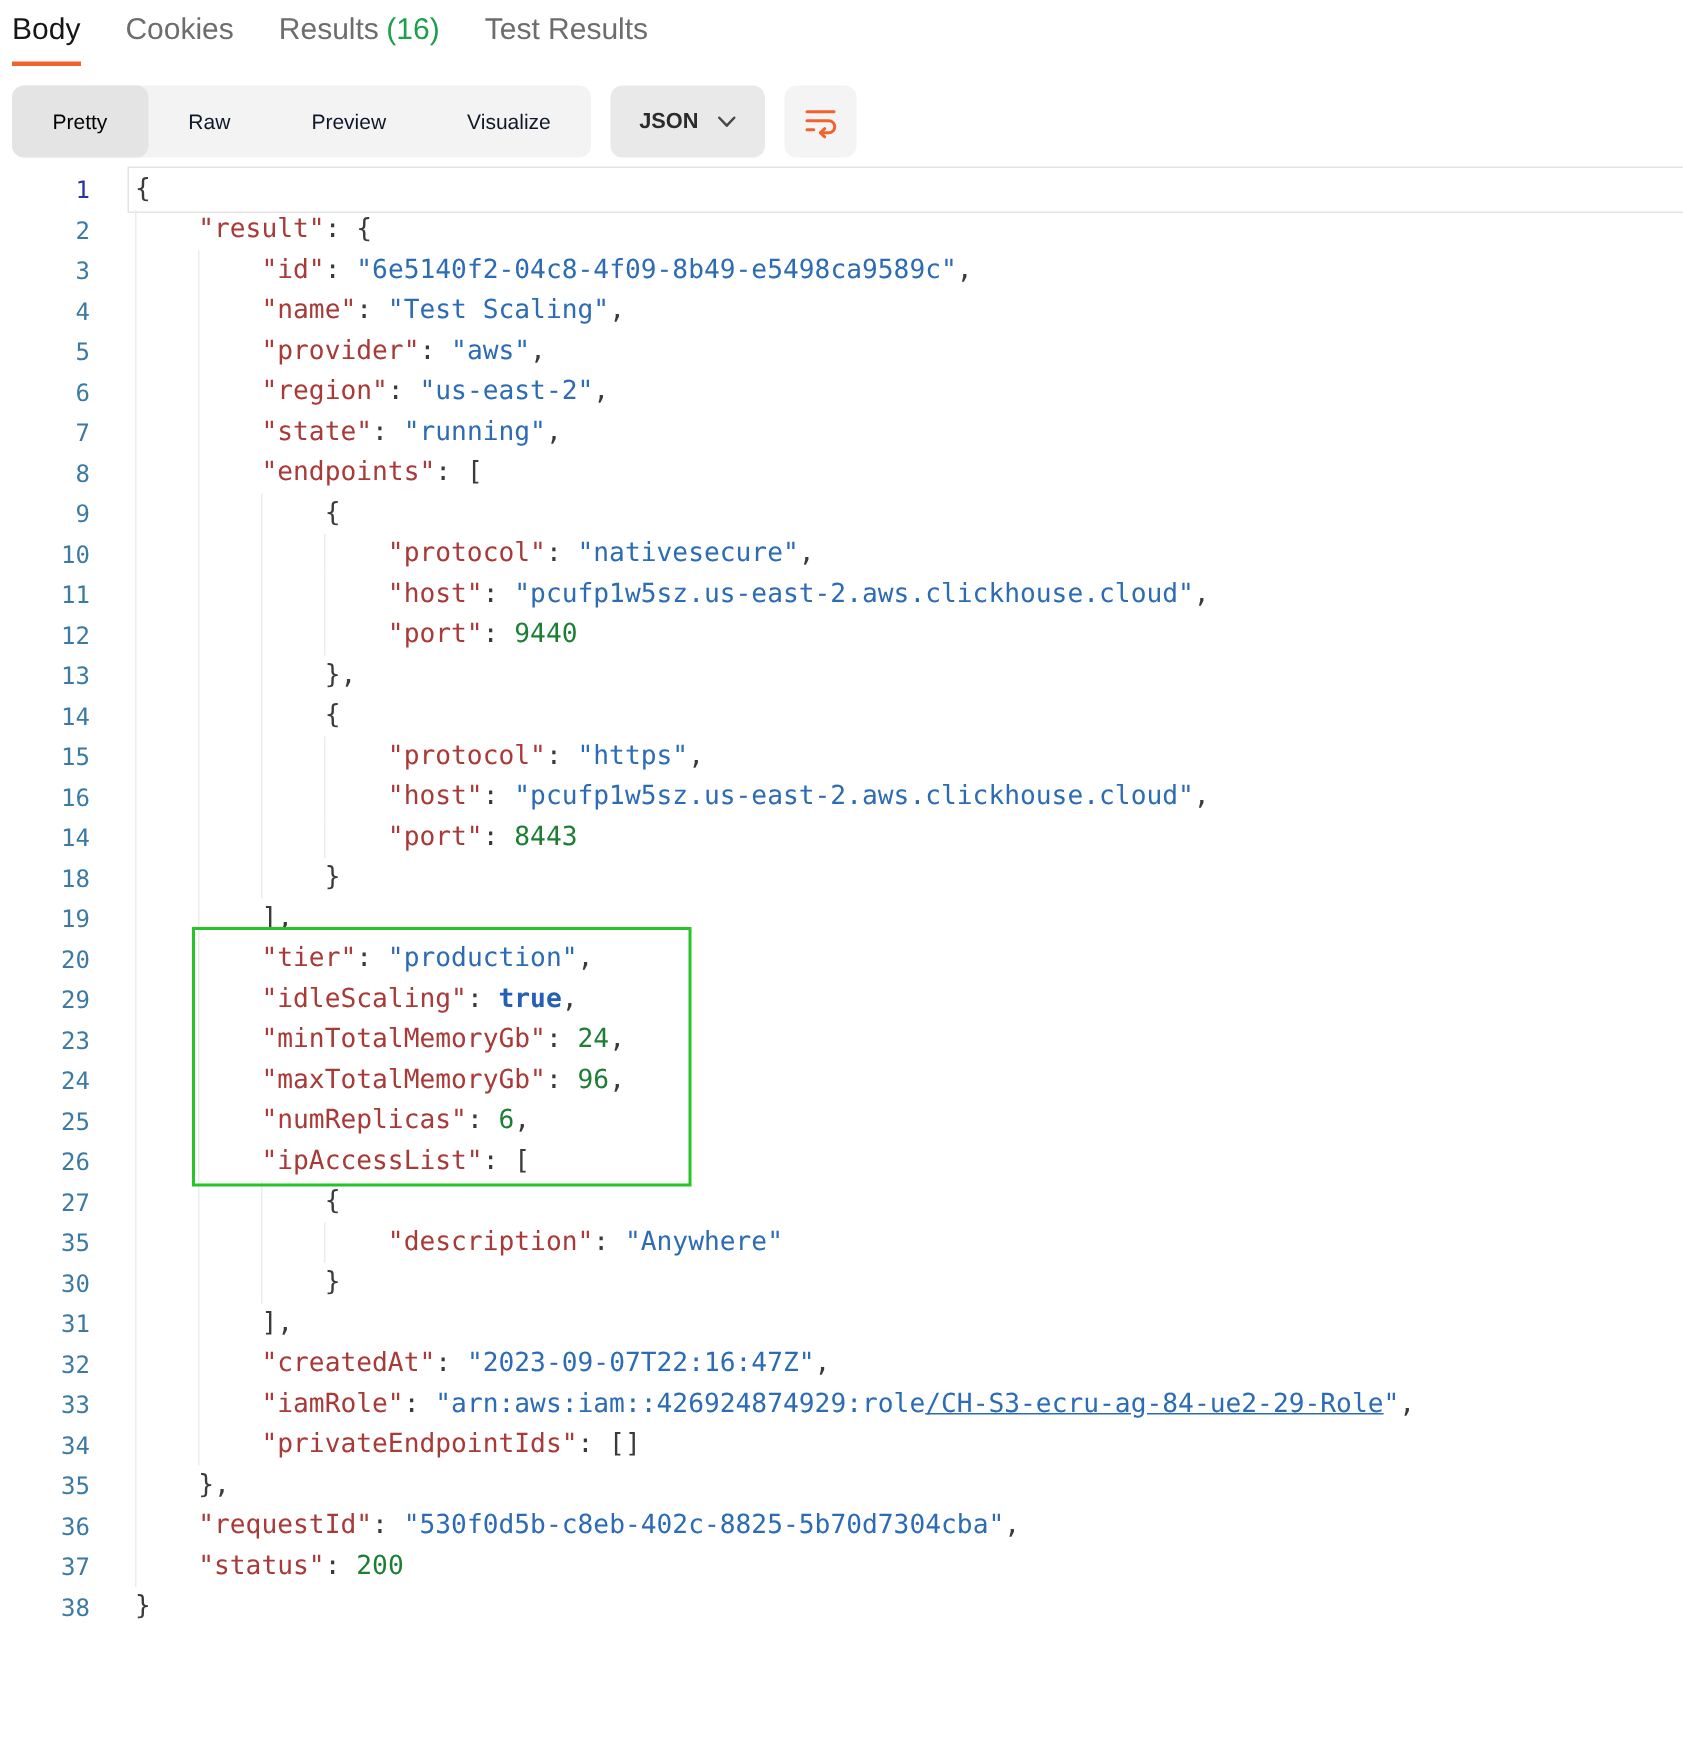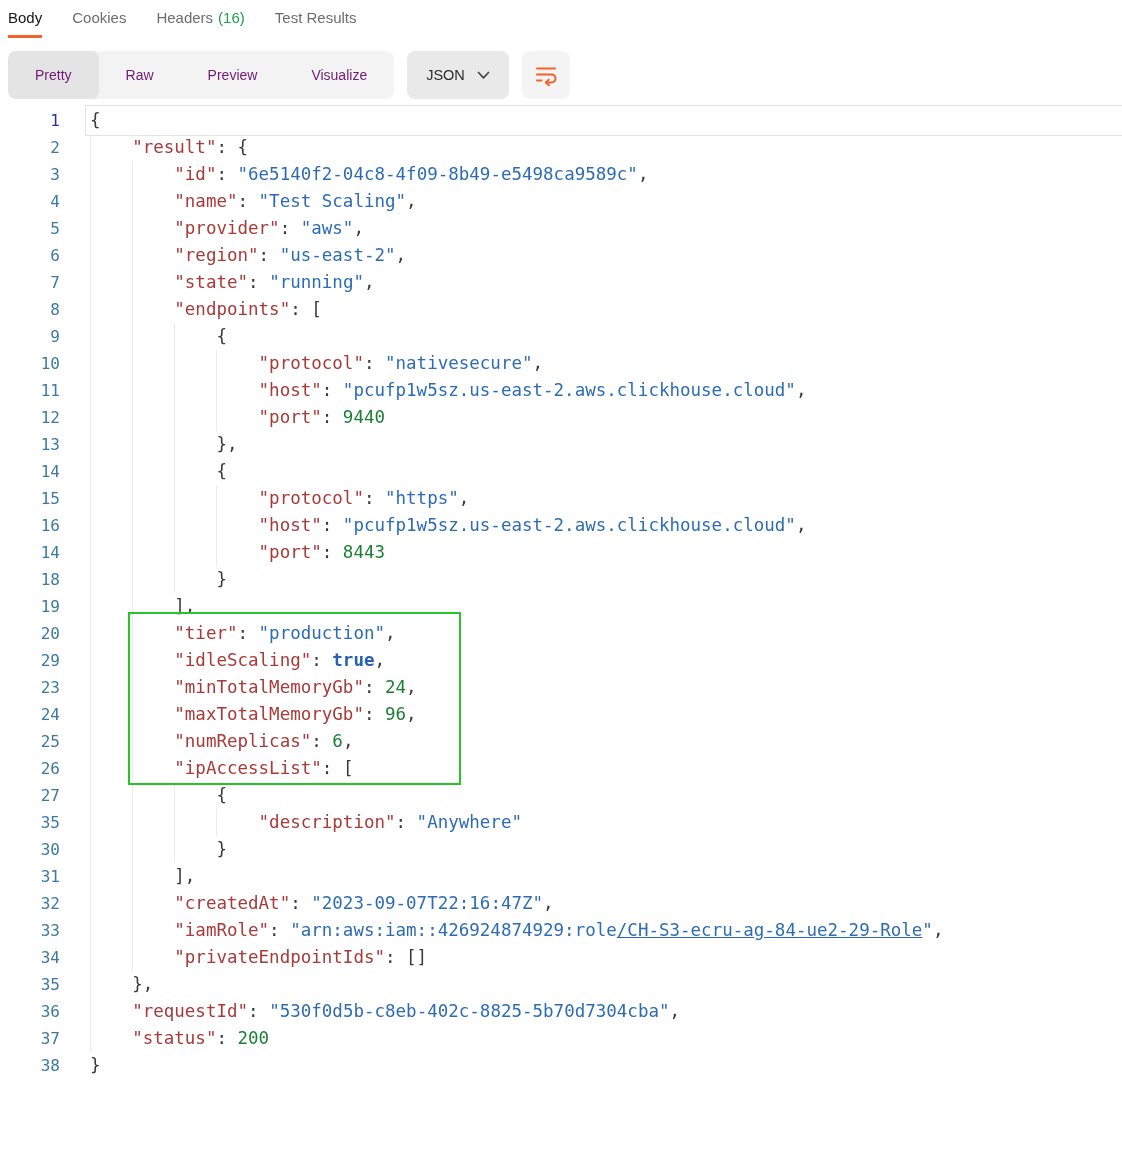--- a/index.html
+++ b/index.html
@@ -17,31 +17,31 @@
   }
   *{box-sizing:border-box;}
   html,body{margin:0;padding:0;}
   body{
     width:1122px;height:1166px;background:#ffffff;
     font-family:"Liberation Sans",sans-serif;color:#212121;overflow:hidden;
   }
 
   
   .tabbar{display:flex;gap:30px;padding:9px 0 0 8px;align-items:flex-start;}
-  .tab{font-size:15px;color:#6d6d6d;padding-bottom:9px;cursor:pointer;white-space:nowrap;text-align:right;}
+  .tab{font-size:20px;color:#6d6d6d;padding-bottom:9px;cursor:pointer;white-space:nowrap;text-align:right;}
   .tab.active{color:#161616;border-bottom:3px solid var(--orange);}
   .tab .count{color:var(--count-green);margin-left:5px;margin-top:36px;}
 
   
   .toolbar{display:flex;align-items:center;margin:13px 0 0 8px;}
   .view-group{display:inline-flex;background:#f3f3f3;border-radius:8px;height:48px;align-items:stretch;}
-  .seg{display:flex;align-items:center;padding:0 27px;font-size:14px;color:#701a75;cursor:pointer;border-radius:8px;}
-  .seg.active{background:#e4e4e4;color:#701a75;}
+  .seg{display:flex;align-items:center;padding:0 27px;font-size:14px;color:#0f172a;cursor:pointer;border-radius:8px;}
+  .seg.active{background:#e4e4e4;color:#000000;}
   .lang-btn{display:inline-flex;align-items:center;gap:12px;margin-left:13px;background:#e9e9e9;
-    border-radius:8px;height:48px;padding:0 19px;font-size:14.5px;color:#2b2b2b;cursor:pointer;}
+    border-radius:8px;height:48px;padding:0 19px;font-size:14.5px;color:#2b2b2b;cursor:pointer;font-weight:bold;}
   .chevron{display:inline-flex;}
   .wrap-btn{display:inline-flex;align-items:center;justify-content:center;margin-left:13px;width:48px;height:48px;
     background:#f4f4f4;border-radius:8px;cursor:pointer;}
   .wrap-icon path{stroke:var(--orange);stroke-width:2;fill:none;stroke-linecap:round;stroke-linejoin:round;}
   .chevron path{stroke:#484848;stroke-width:1.7;fill:none;stroke-linecap:round;stroke-linejoin:round;}
 
   
   .code-area{
     position:relative;margin-top:8px;
     font-family:"DejaVu Sans Mono","Liberation Mono",monospace;
@@ -66,21 +66,21 @@
 <body>
 
 <div class="tabbar">
   <div class="tab active">
     <span>Body</span>
   </div>
   <div class="tab">
     <span>Cookies</span>
   </div>
   <div class="tab">
-    <span>Headers</span><span class="count">(16)</span>
+    <span>Results</span><span class="count">(16)</span>
   </div>
   <div class="tab">
     <span>Test Results</span>
   </div>
 </div>
 
 <div class="toolbar">
   <div class="view-group">
     <div class="seg active">Pretty</div>
     <div class="seg">Raw</div>

